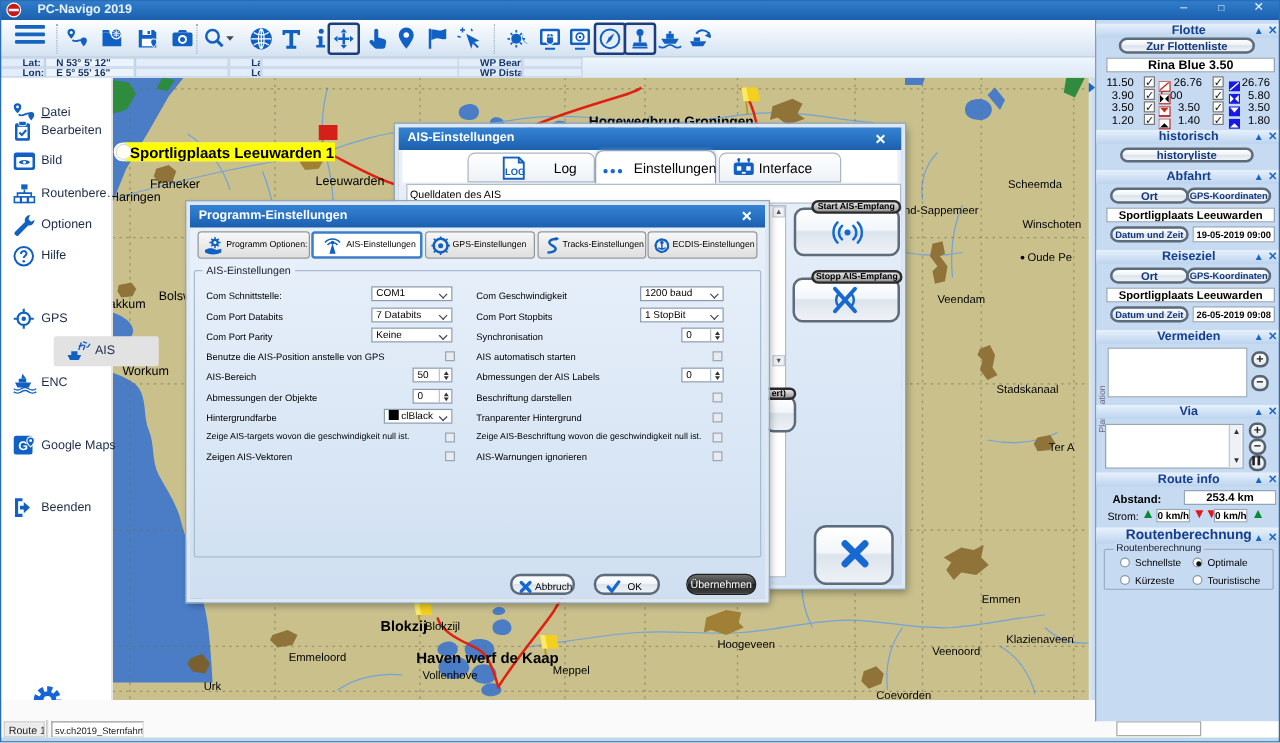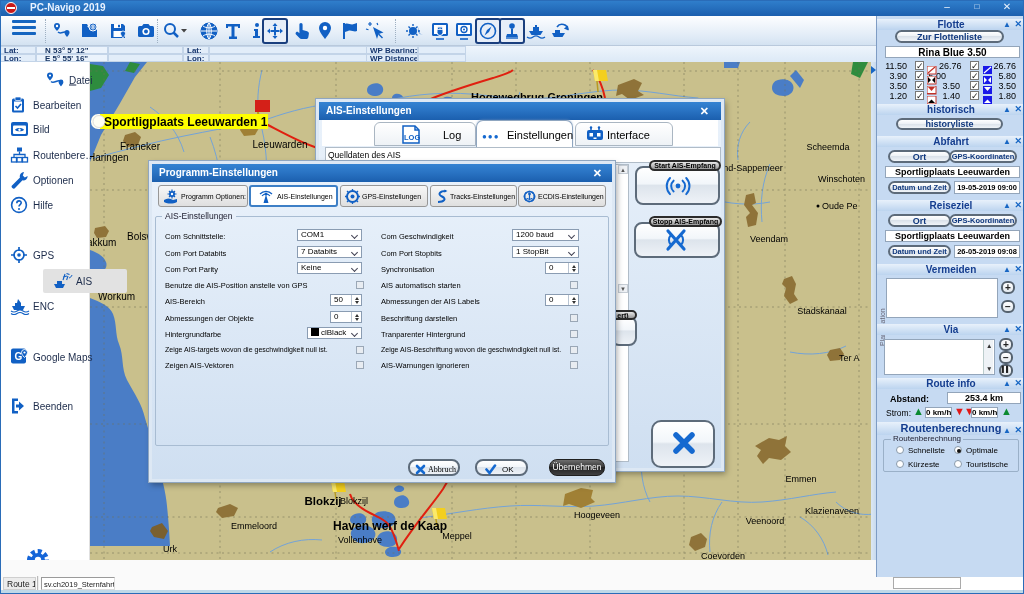--- a/index.html
+++ b/index.html
@@ -15,21 +15,21 @@
 
 #toolbar{left:0;top:16px;width:1024px;height:30px;background:linear-gradient(#fdfeff,#dfeaf6 75%,#d3e2f1);border-bottom:1px solid #b9c9dc;z-index:40;}
 .tbtn{position:absolute;top:2px;width:26px;height:26px;border-radius:3px;}
 .tbtn svg{position:absolute;left:50%;top:50%;transform:translate(-50%,-50%);}
 .tbtn.sel{border:2px solid #1a3f7e;background:#e7eef8;}
 .tsep{position:absolute;top:3px;width:1px;height:24px;border-left:1px dotted #9fb0c2;}
 .ham{position:absolute;left:12px;top:4px;width:24px;}
 .ham div{height:3px;background:#1565c0;margin-bottom:3px;border-radius:1px;}
 
 #latlon{left:0;top:46px;width:876px;height:16px;background:linear-gradient(#eef5fc,#dcE9f6);z-index:39;font-size:8px;color:#16366e;font-weight:bold;}
-.llc{position:absolute;height:8px;border:1px solid #c3d4e8;background:#e2edf9;line-height:7px;padding-left:3px;white-space:nowrap;overflow:hidden;}
+.llc{position:absolute;height:8px;border:1px solid #c3d4e8;background:#e2edf9;line-height:7px;padding-left:17px;white-space:nowrap;overflow:hidden;}
 .llv{background:#ebf3fc;font-weight:bold;color:#13305e;}
 
 #leftmenu{left:0;top:62px;width:90px;height:532px;background:#ffffff;z-index:30;border-right:1px solid #e0e0e0;}
 .mitem{position:absolute;left:0;width:90px;height:24px;}
 .mitem .mtxt{position:absolute;left:33px;top:50%;transform:translateY(-50%);font-size:10px;color:#1c2b4a;white-space:nowrap;}
 .mitem svg{position:absolute;left:10px;top:50%;transform:translateY(-50%);}
 .mitem.hl{background:#e2e2e2;width:84px;left:3px;border-radius:2px;}
 
 #map{left:90px;top:62px;width:786px;height:498px;background:#c9c08c;z-index:1;overflow:hidden;}
 
@@ -381,21 +381,21 @@
  <div class="llc" style="left:209px;top:0;width:159px;"></div>
  <div class="llc" style="left:183px;top:8px;width:26px;">Lon:</div>
  <div class="llc" style="left:209px;top:8px;width:159px;"></div>
  <div class="llc" style="left:366px;top:0;width:52px;">WP Bearing:</div>
  <div class="llc" style="left:418px;top:0;width:48px;"></div>
  <div class="llc" style="left:366px;top:8px;width:52px;">WP Distance:</div>
  <div class="llc" style="left:418px;top:8px;width:48px;"></div>
 </div>
 
 <div id="leftmenu" class="abs">
- <div class="mitem" style="top:6px;margin-left:36px;">
+ <div class="mitem" style="top:16px;">
       <svg width="19" height="17" viewBox="0 0 19 17">
         <path d="M4 1a3 3 0 0 1 3 3c0 2.2-3 5-3 5S1 6.2 1 4a3 3 0 0 1 3-3z" fill="#1160c4"></path>
         <circle cx="4" cy="4" r="1.1" fill="#fff"></circle>
         <path d="M5 10c3 3 7-3 10 0" stroke="#1160c4" stroke-width="1.4" fill="none"></path>
         <path d="M15 8a2.4 2.4 0 0 1 2.4 2.4c0 1.8-2.4 4.4-2.4 4.4s-2.4-2.6-2.4-4.4A2.4 2.4 0 0 1 15 8z" fill="#1160c4"></path>
       </svg>
       <span class="mtxt"><u>D</u>atei</span>
     </div>
  <div class="mitem" style="top:31px;">
       <svg width="17" height="18" viewBox="0 0 17 18">
@@ -743,21 +743,21 @@
  <div class="cb" style="left:418px;top:166px;"></div>
  <div class="lbl" style="left:229px;top:182px;font-size:7px;">Zeige AIS-Beschriftung wovon die geschwindigkeit null ist.</div>
  <div class="cb" style="left:418px;top:182px;"></div>
  <div class="lbl" style="left:229px;top:197px;">AIS-Warnungen ignorieren</div>
  <div class="cb" style="left:418px;top:197px;"></div>
 
  <div class="gbtn" style="left:256px;top:295px;width:52px;height:17px;">
       <svg style="position:absolute;left:5px;top:3px;" width="11" height="11" viewBox="0 0 11 11">
         <path d="M2 2l7 7M9 2L2 9" stroke="#1569d0" stroke-width="2.6" stroke-linecap="round"></path>
       </svg>
-      <span style="position:absolute;left:18px;top:3.5px;font-size:8px;color:#000;font-family:Liberation Serif, serif;">Abbruch</span>
+      <span style="position:absolute;left:18px;top:3.5px;font-size:8px;color:#000;">Abbruch</span>
     </div>
  <div class="gbtn" style="left:323px;top:295px;width:53px;height:17px;">
       <svg style="position:absolute;left:8px;top:3px;" width="12" height="11" viewBox="0 0 12 11">
         <path d="M1.5 5.5L4.5 9 10 1.5" stroke="#1569d0" stroke-width="2.6" fill="none" stroke-linecap="round"></path>
       </svg>
       <span style="position:absolute;left:25px;top:3.5px;font-size:8px;color:#000;">OK</span>
     </div>
  <div class="darkbtn" style="left:397px;top:295px;width:56px;height:17px;font-size:8.5px;line-height:15px;">Übernehmen</div>
 </div>
 

